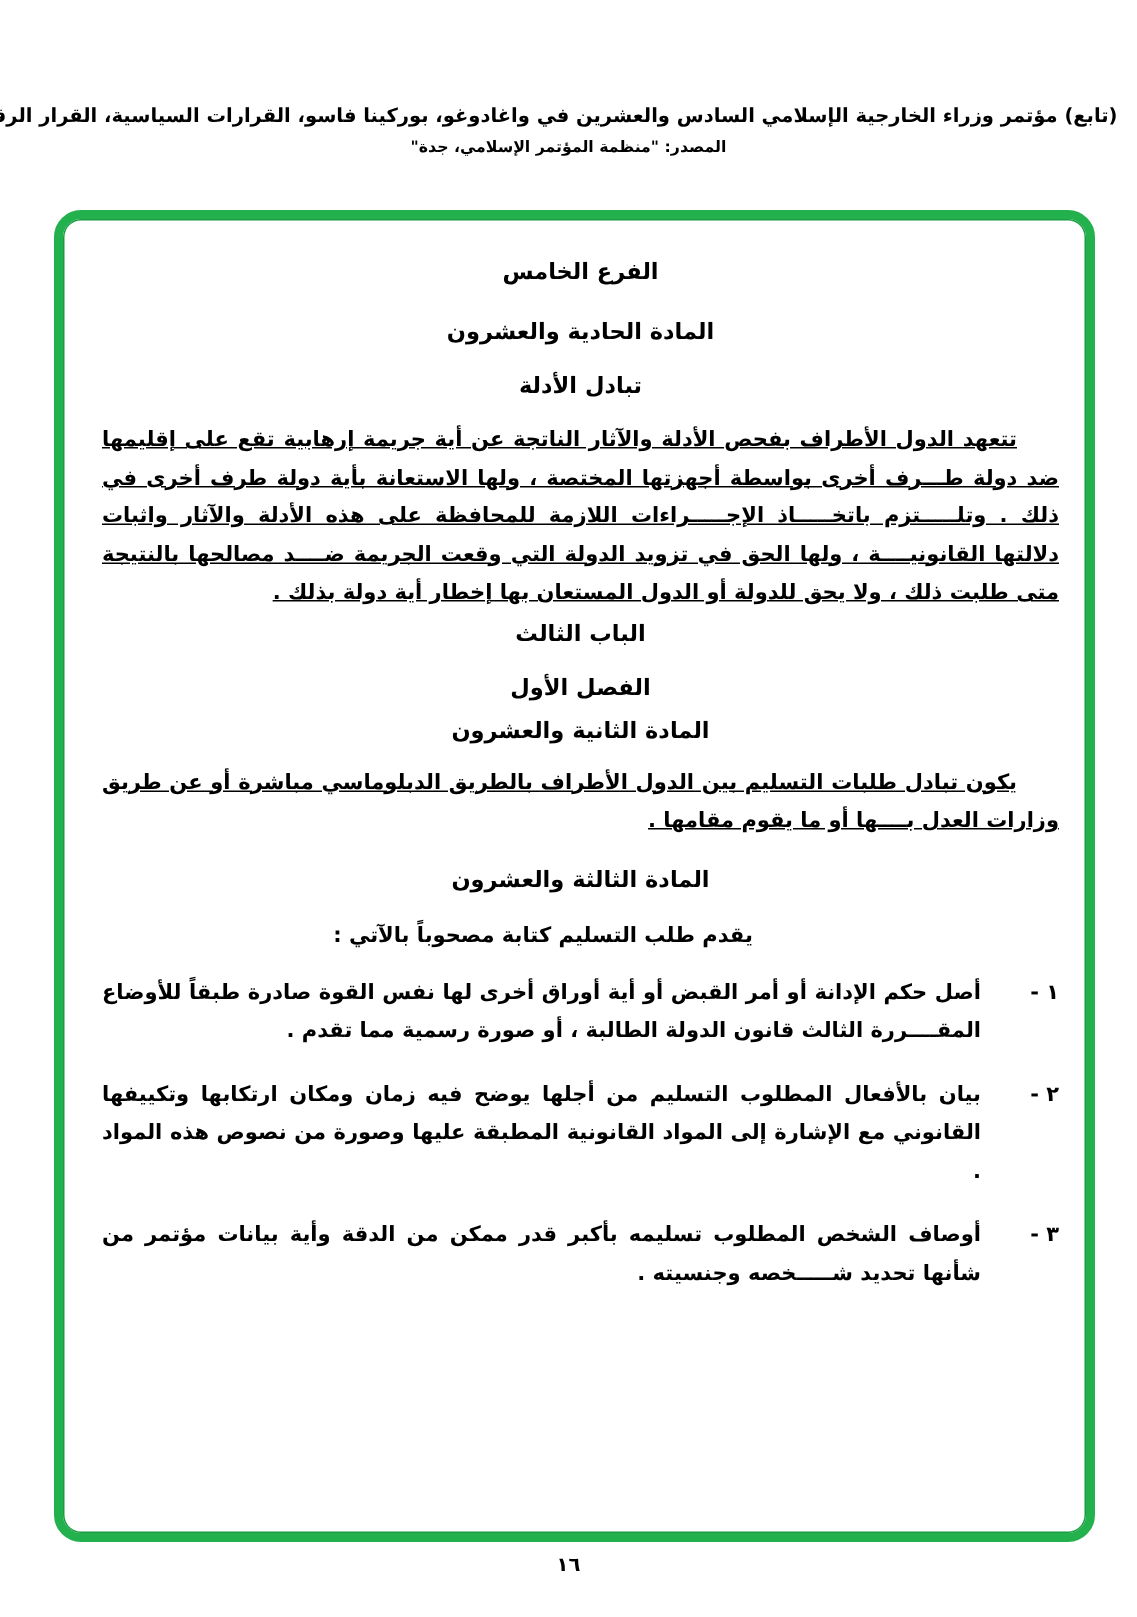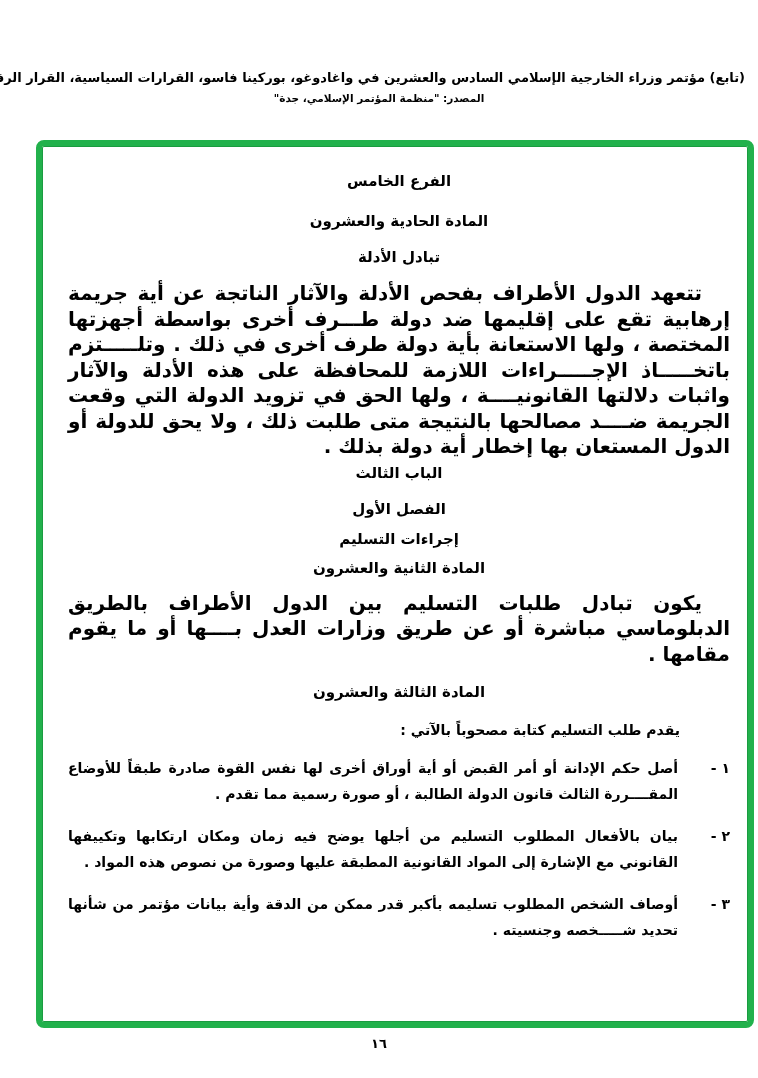--- a/index.html
+++ b/index.html
@@ -16,41 +16,40 @@
     font-size:13px;font-weight:bold;text-align:right;white-space:nowrap;
     letter-spacing:-0.2px;
   }
   .doc-header .line2{
     font-size:10.5px;font-weight:bold;text-align:center;margin-top:7px;
   }
 
   
   .green-box{
     position:absolute;left:36px;top:140px;width:682px;height:876px;
-    border:6px solid #22b14c;border-radius:8px;
+    border:6px solid #22b14c;border-radius:18px;
     box-shadow:inset 0 0 0 1px #1a9c40;
     background:#ffffff;
-    padding-left:24px;
   }
   .content{
     position:absolute;left:0;top:0;right:0;bottom:0;
     padding:20px 18px 0 26px;direction:rtl;color:#000;
   }
 
   .heading{
     text-align:center;font-size:15px;font-weight:bold;line-height:22px;
   }
   .body-par{
-    font-size:20px;font-weight:bold;line-height:25.5px;
-    text-align:justify;text-align-last:auto;
+    font-size:14px;font-weight:bold;line-height:25.5px;
+    text-align:justify;text-align-last:auto;text-decoration:underline;
   }
   .indent{text-indent:28px;}
   .intro-line{
     font-size:14px;font-weight:bold;line-height:25px;
-    text-align:right;padding-left:0;padding-right:50px;
+    text-align:center;padding-left:0;padding-right:50px;
   }
 
   .num-list{margin:0;padding:0;list-style:none;}
   .num-item{display:flex;direction:rtl;}
   .num-item .num{
     flex:0 0 52px;font-size:14px;font-weight:bold;line-height:25.5px;
     white-space:nowrap;
   }
   .num-item .txt{
     flex:1;font-size:14px;font-weight:bold;line-height:25.5px;
@@ -81,21 +80,20 @@
 
       <div class="heading" style="margin-top:14px">تبادل الأدلة</div>
 
       <div class="body-par indent" style="margin-top:13px">تتعهد الدول الأطراف بفحص الأدلة والآثار الناتجة عن أية جريمة إرهابية تقع على إقليمها ضد دولة طـــرف أخرى بواسطة أجهزتها المختصة ، ولها الاستعانة بأية دولة طرف أخرى في ذلك .  وتلـــــتزم باتخـــــاذ الإجـــــراءات اللازمة للمحافظة على هذه الأدلة والآثار واثبات دلالتها القانونيــــة ، ولها الحق في تزويد الدولة التي وقعت الجريمة ضــــد مصالحها بالنتيجة متى طلبت ذلك ، ولا يحق للدولة أو الدول المستعان بها إخطار أية دولة بذلك .</div>
 
       <div class="heading" style="margin-top:2px">الباب الثالث</div>
 
 
       <div class="heading" style="margin-top:14px">الفصل الأول</div>
 
-      <div class="heading" style="margin-top:8px">إجراءات التسليم</div>
 
       <div class="heading" style="margin-top:7px">المادة الثانية والعشرون</div>
 
       <div class="body-par indent" style="margin-top:12px">يكون تبادل طلبات التسليم بين الدول الأطراف بالطريق الدبلوماسي مباشرة أو عن طريق وزارات العدل بــــها أو ما يقوم مقامها .</div>
 
       <div class="heading" style="margin-top:14px">المادة الثالثة والعشرون</div>
 
       <div class="intro-line" style="margin-top:15px">يقدم طلب التسليم كتابة مصحوباً بالآتي :</div>
 
       <ul class="num-list">

